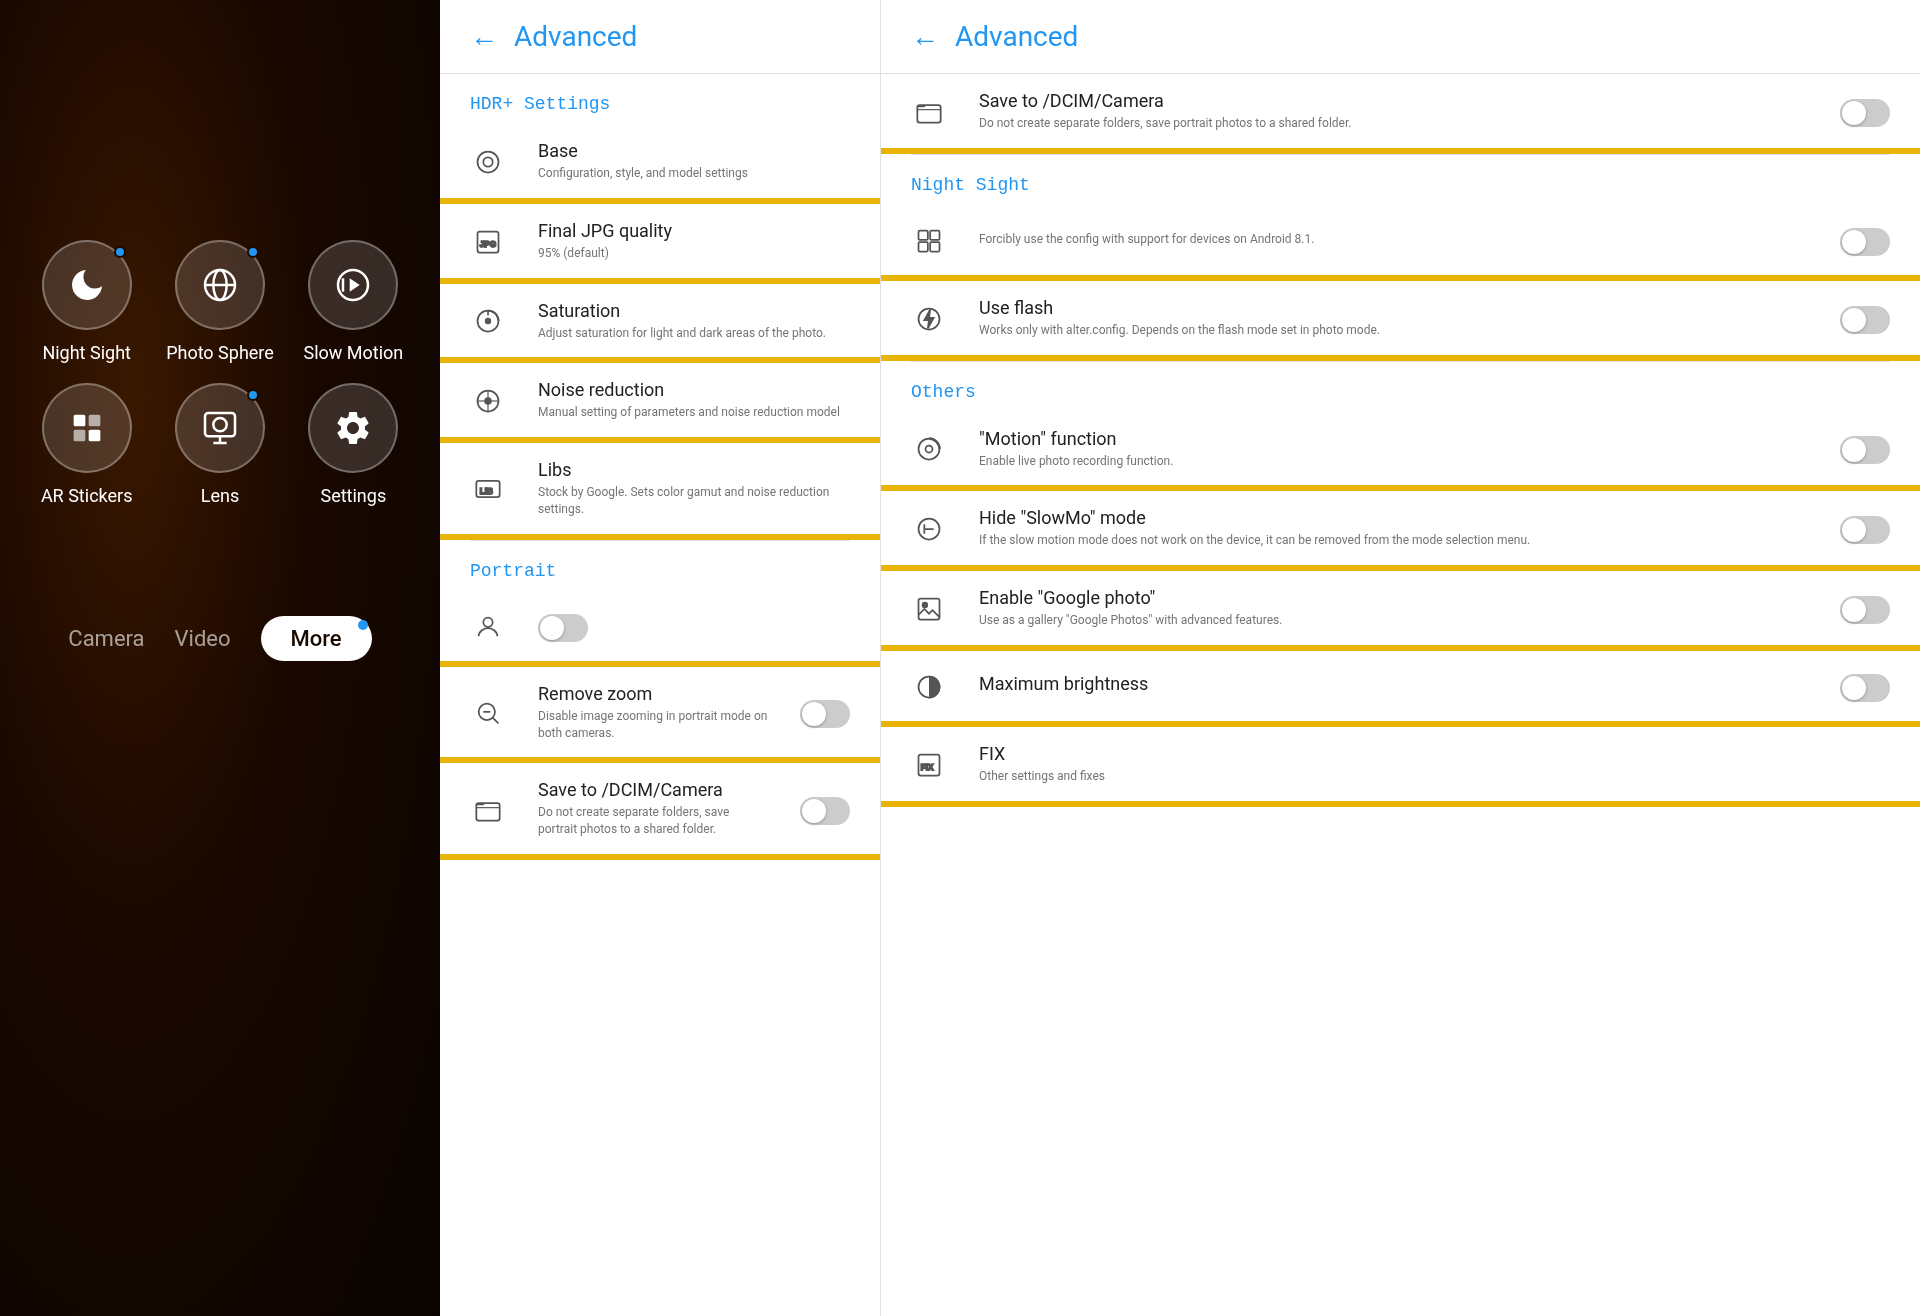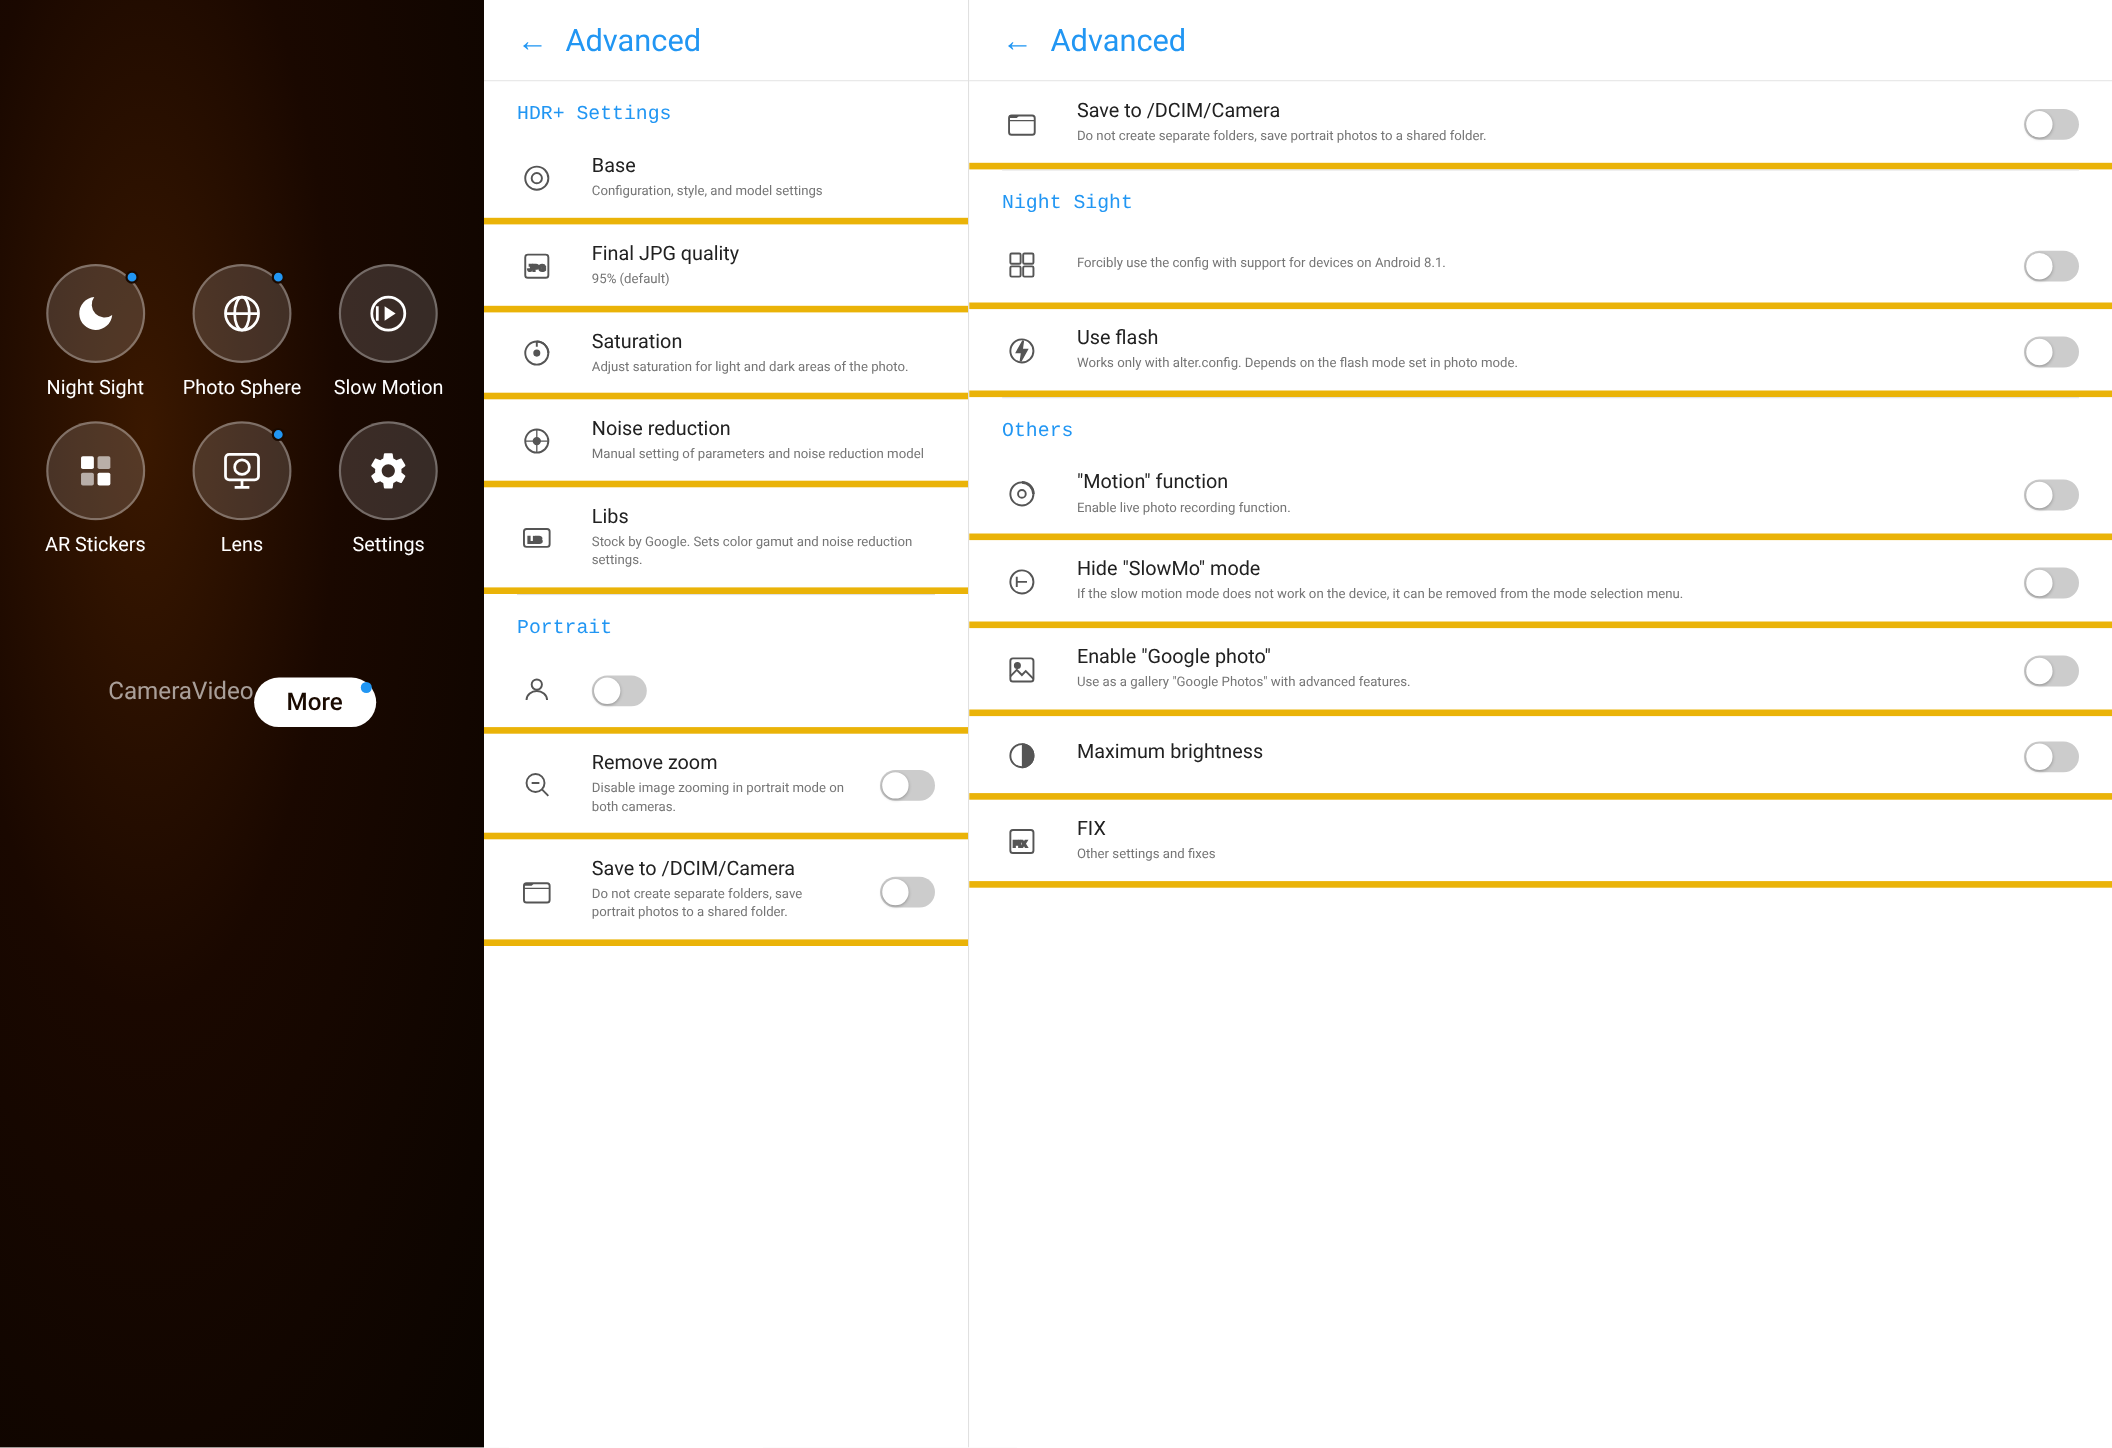--- a/index.html
+++ b/index.html
@@ -79,22 +79,23 @@
       color: white;
       font-size: 18px;
       font-weight: 400;
       text-align: center;
     }
 
     .camera-tabs {
       position: relative;
       z-index: 2;
       display: flex;
-      align-items: flex-start;
+      align-items: center;
       justify-content: center;
+      gap: 30px;
       padding: 40px 20px;
       margin-top: 40px;
     }
 
     .tab-label {
       color: rgba(255,255,255,0.6);
       font-size: 22px;
       cursor: pointer;
     }
 

